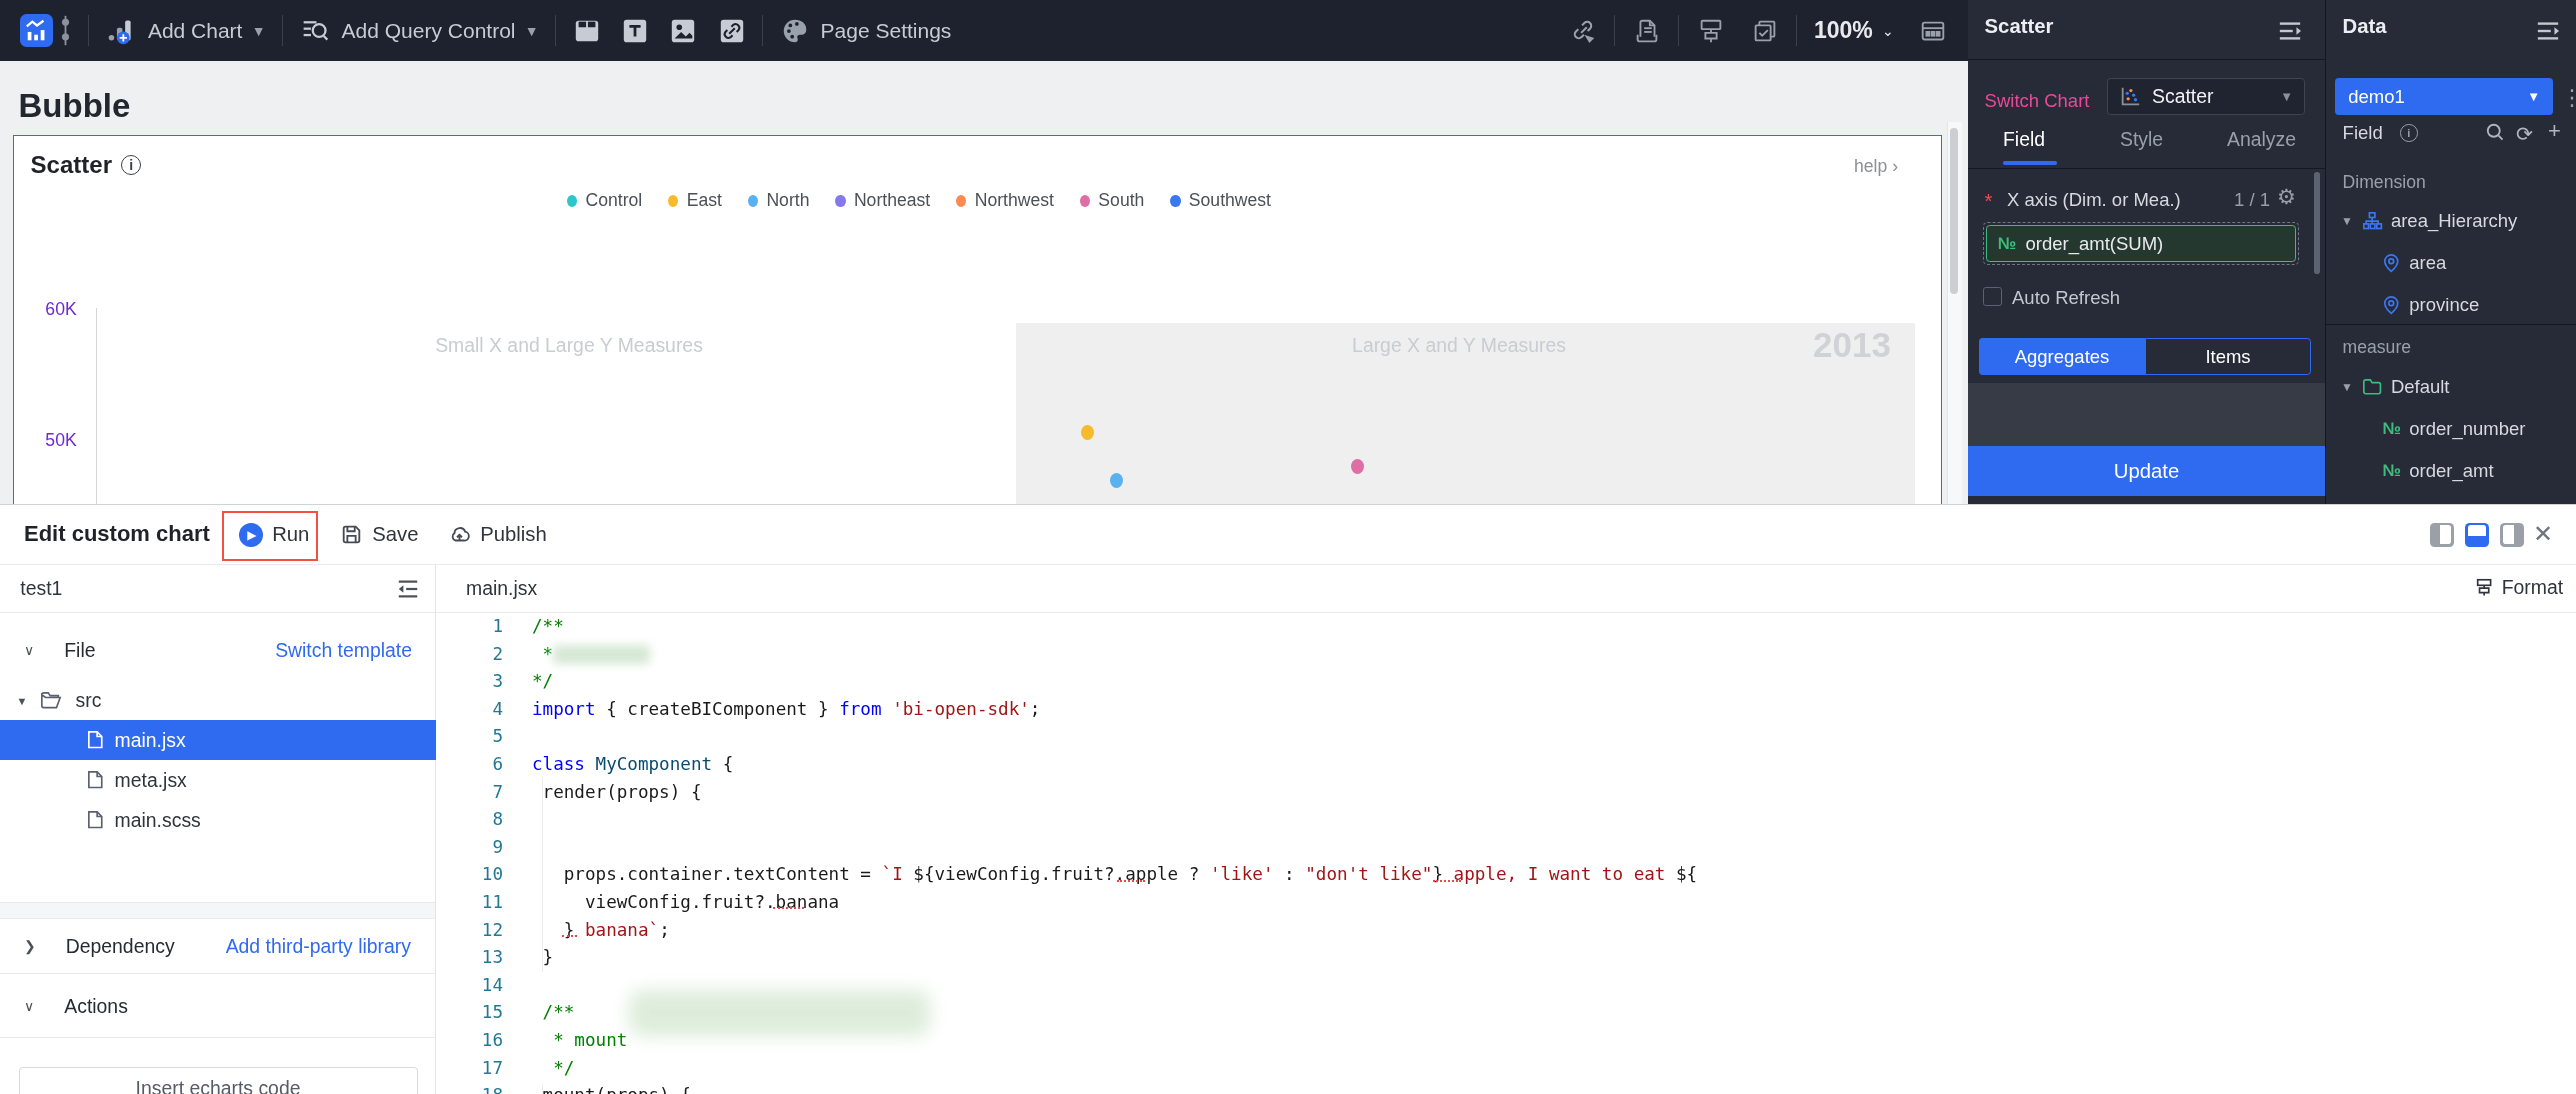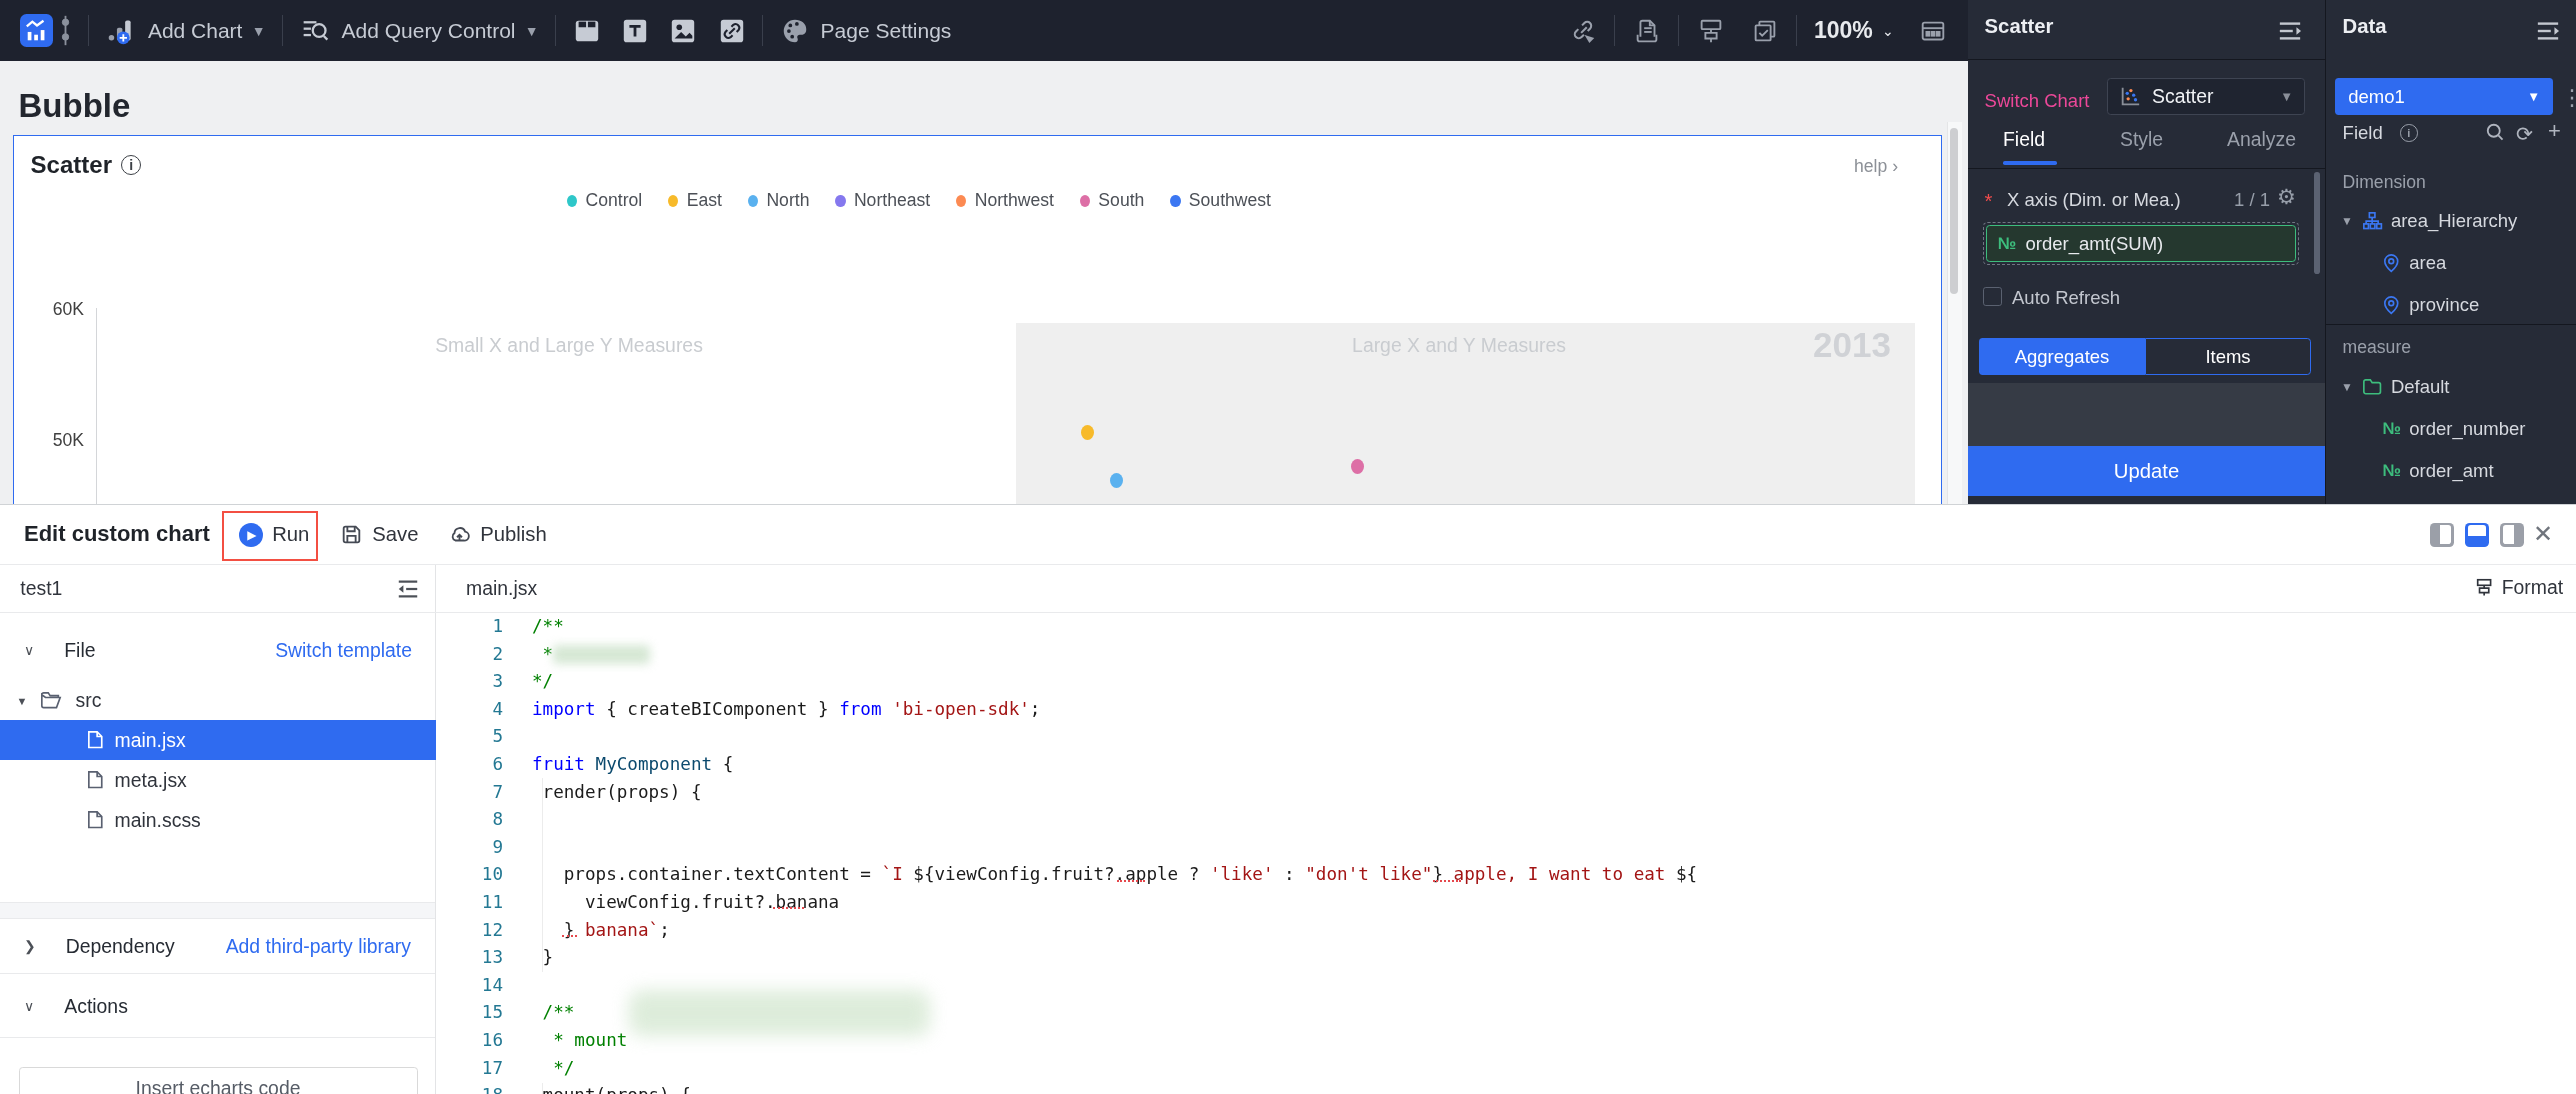--- a/index.html
+++ b/index.html
@@ -22,21 +22,21 @@
   #canvas { left:0; top:61px; width:1968px; height:443px; background:#eff0f2; }
   #page-title { left:18.5px; top:26px; font-size:33px; font-weight:bold; color:#22262e; }
   #widget-card { left:13px; top:74px; width:1929px; height:370px; background:#fff; border:1.8px solid #2f6bf0; }
   #scatter-title { left:16.6px; top:15px; font-size:24px; font-weight:bold; color:#1f2329; display:flex; align-items:center; gap:9.2px;}
   .info-circ { width:20.3px; height:20.3px; border:1.8px solid #3c4046; border-radius:50%; font-size:14px; font-weight:bold;
                display:inline-flex; align-items:center; justify-content:center; color:#3c4046; }
   #help-link { left:1840px; top:20.3px; font-size:17.6px; color:#8c9097; }
   #legend { left:553px; top:54px; display:flex; gap:26px; align-items:center; }
   .leg-item { display:flex; align-items:center; gap:8.3px; font-size:17.6px; color:#4c5057; }
   .leg-dot { width:10.2px; height:12px; border-radius:50%; }
-  .ytick { width:46px; text-align:right; font-size:17.6px; color:#404040; }
+  .ytick { width:46px; text-align:center; font-size:17.6px; color:#6d28d9; }
   #yaxis-line { left:82px; top:172px; width:0.9px; height:196px; background:#d4d6d9; }
   #quad-gray { left:1002px; top:187px; width:899px; height:181px; background:#efefef; }
   .watermark { width:370px; text-align:center; font-size:19.4px; color:#c9ccd0; }
   #year-label { left:1799px; top:189px; font-size:35px; font-weight:bold; color:#d0d2d6; }
   .dot-pt { position:absolute; width:13px; height:15px; border-radius:50%; }
   #canvas-scroll { left:1947px; top:61px; width:15px; height:443px; background:#f7f8f9; border-left:0.9px solid #e4e5e7; }
   #canvas-thumb { left:1950px; top:67px; width:8.3px; height:166px; background:#cdced1; border-radius:4.6px; }
 
   
   .dark-panel { top:0; height:504px; background:#262b37; }
@@ -626,21 +626,21 @@
       </div>
     </div>
 
     <div id="code-area">
       <div id="code-lines">
           <div class="cl"><span class="ln">1</span><span class="ct"><span class="tk-c">/**</span></span></div>
           <div class="cl"><span class="ln">2</span><span class="ct"><span class="tk-c"> *</span><span class="iblur" style="width: 97px;"></span></span></div>
           <div class="cl"><span class="ln">3</span><span class="ct"><span class="tk-c">*/</span></span></div>
           <div class="cl"><span class="ln">4</span><span class="ct"><span class="tk-k">import</span><span class="tk-p"> { createBIComponent } </span><span class="tk-k">from</span><span class="tk-p"> </span><span class="tk-s">'bi-open-sdk'</span><span class="tk-p">;</span></span></div>
           <div class="cl"><span class="ln">5</span><span class="ct"></span></div>
-          <div class="cl"><span class="ln">6</span><span class="ct"><span class="tk-k">fruit</span><span class="tk-p"> </span><span class="tk-t">MyComponent</span><span class="tk-p"> {</span></span></div>
+          <div class="cl"><span class="ln">6</span><span class="ct"><span class="tk-k">class</span><span class="tk-p"> </span><span class="tk-t">MyComponent</span><span class="tk-p"> {</span></span></div>
           <div class="cl"><span class="ln">7</span><span class="ct"><span class="tk-p"> render(props) {</span></span></div>
           <div class="cl"><span class="ln">8</span></div>
           <div class="cl"><span class="ln">9</span><span class="ct"></span></div>
           <div class="cl"><span class="ln">10</span><span class="ct"><span class="tk-p">   props.container.textContent = </span><span class="tk-s">`I </span><span class="tk-p">${viewConfig.fruit?.apple ? </span><span class="tk-s">'like'</span><span class="tk-p"> : </span><span class="tk-s">"don't like"</span><span class="tk-p">} </span><span class="tk-s">apple, I want to eat </span><span class="tk-p">${</span></span></div>
           <div class="cl"><span class="ln">11</span><span class="ct"><span class="tk-p">     viewConfig.fruit?.banana</span></span></div>
           <div class="cl"><span class="ln">12</span><span class="ct"><span class="tk-p">   } </span><span class="tk-s">banana`</span><span class="tk-p">;</span></span></div>
           <div class="cl"><span class="ln">13</span><span class="ct"><span class="tk-p"> }</span></span></div>
           <div class="cl"><span class="ln">14</span><span class="ct"></span></div>
           <div class="cl"><span class="ln">15</span><span class="ct"><span class="tk-c"> /**</span></span></div>
           <div class="cl"><span class="ln">16</span><span class="ct"><span class="tk-c">  * mount</span></span></div>

